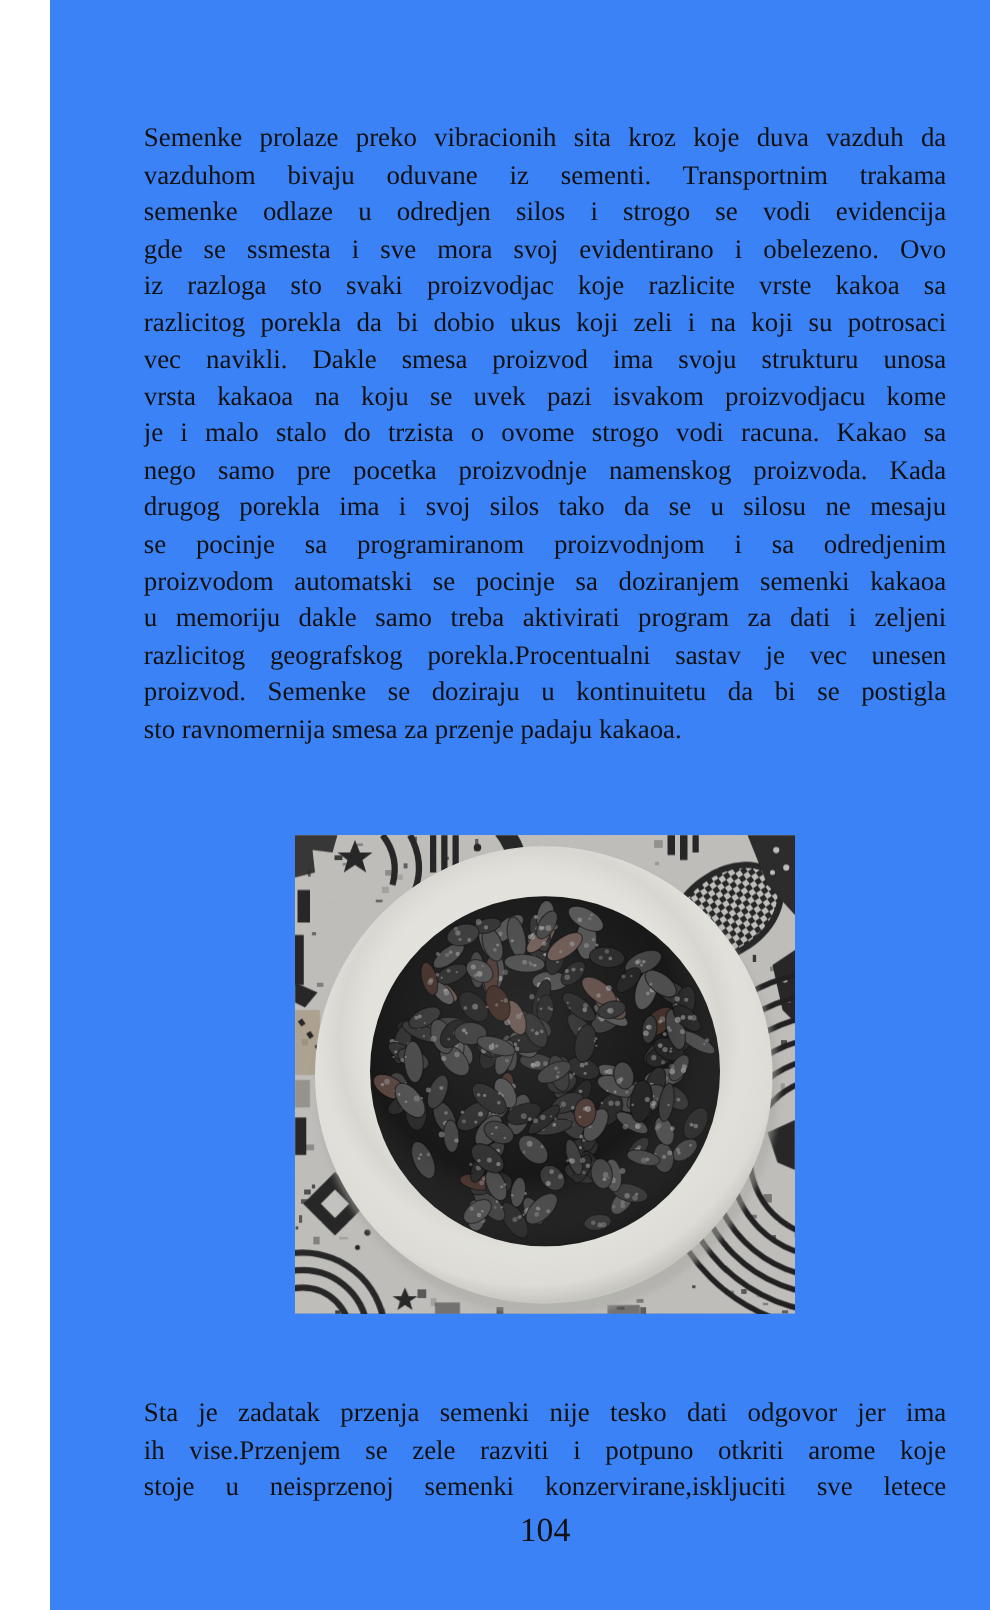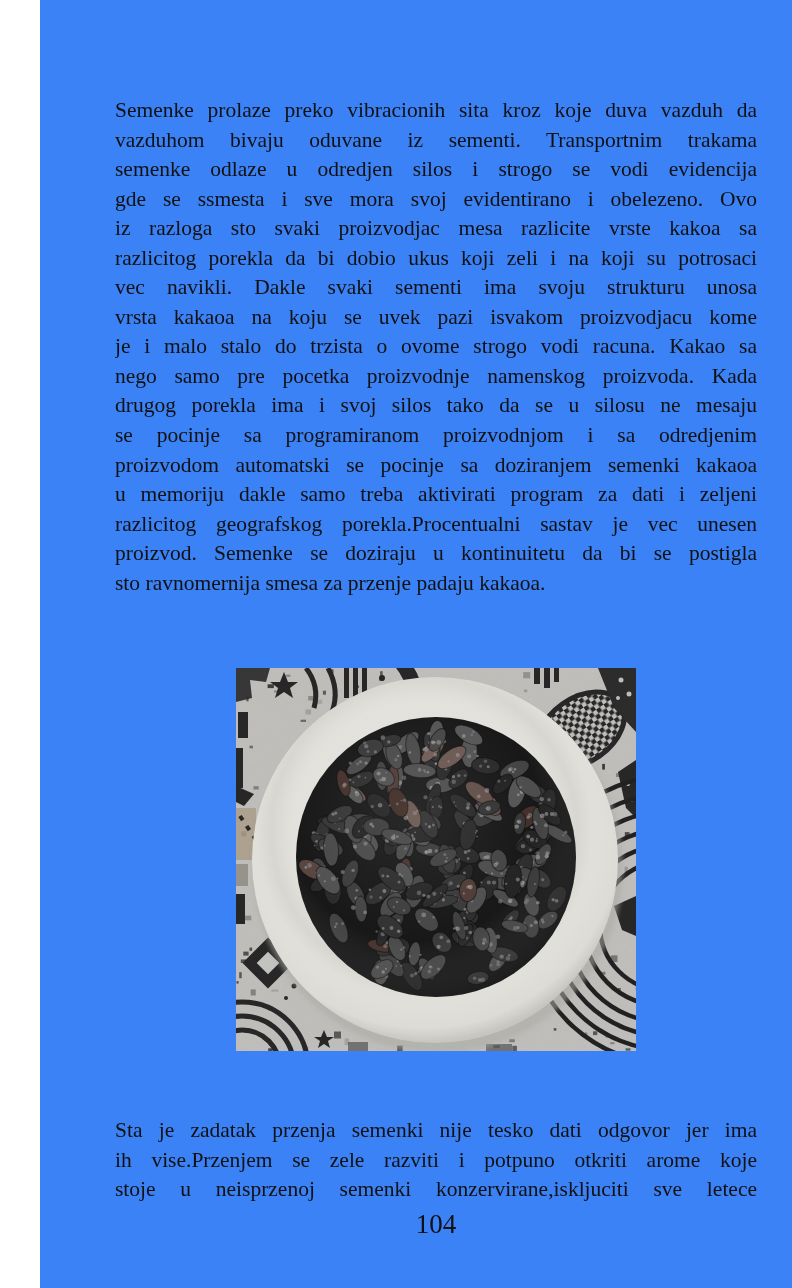--- a/index.html
+++ b/index.html
@@ -43,23 +43,23 @@
 </head>
 <body>
 
 <div class="page">
 
   <div class="para" id="para1" style="top:96px">
       <div class="line">Semenke prolaze preko vibracionih sita kroz koje duva vazduh da</div>
       <div class="line">vazduhom bivaju oduvane iz sementi. Transportnim trakama</div>
       <div class="line">semenke odlaze u odredjen silos i strogo se vodi evidencija</div>
       <div class="line">gde se ssmesta i sve mora svoj evidentirano i obelezeno. Ovo</div>
-      <div class="line">iz razloga sto svaki proizvodjac mesa razlicite vrste kakoa sa</div>
+      <div class="line">iz razloga sto svaki proizvodjac koje razlicite vrste kakoa sa</div>
       <div class="line">razlicitog porekla da bi dobio ukus koji zeli i na koji su potrosaci</div>
-      <div class="line">vec navikli. Dakle svaki sementi ima svoju strukturu unosa</div>
+      <div class="line">vec navikli. Dakle smesa proizvod ima svoju strukturu unosa</div>
       <div class="line">vrsta kakaoa na koju se uvek pazi isvakom proizvodjacu kome</div>
       <div class="line">je i malo stalo do trzista o ovome strogo vodi racuna. Kakao sa</div>
       <div class="line">nego samo pre pocetka proizvodnje namenskog proizvoda. Kada</div>
       <div class="line">drugog porekla ima i svoj silos tako da se u silosu ne mesaju</div>
       <div class="line">se pocinje sa programiranom proizvodnjom i sa odredjenim</div>
       <div class="line">proizvodom automatski se pocinje sa doziranjem semenki kakaoa</div>
       <div class="line">u memoriju dakle samo treba aktivirati program za dati i zeljeni</div>
       <div class="line">razlicitog geografskog porekla.Procentualni sastav je vec unesen</div>
       <div class="line">proizvod. Semenke se doziraju u kontinuitetu da bi se postigla</div>
       <div class="line line-last">sto ravnomernija smesa za przenje padaju kakaoa.</div>

